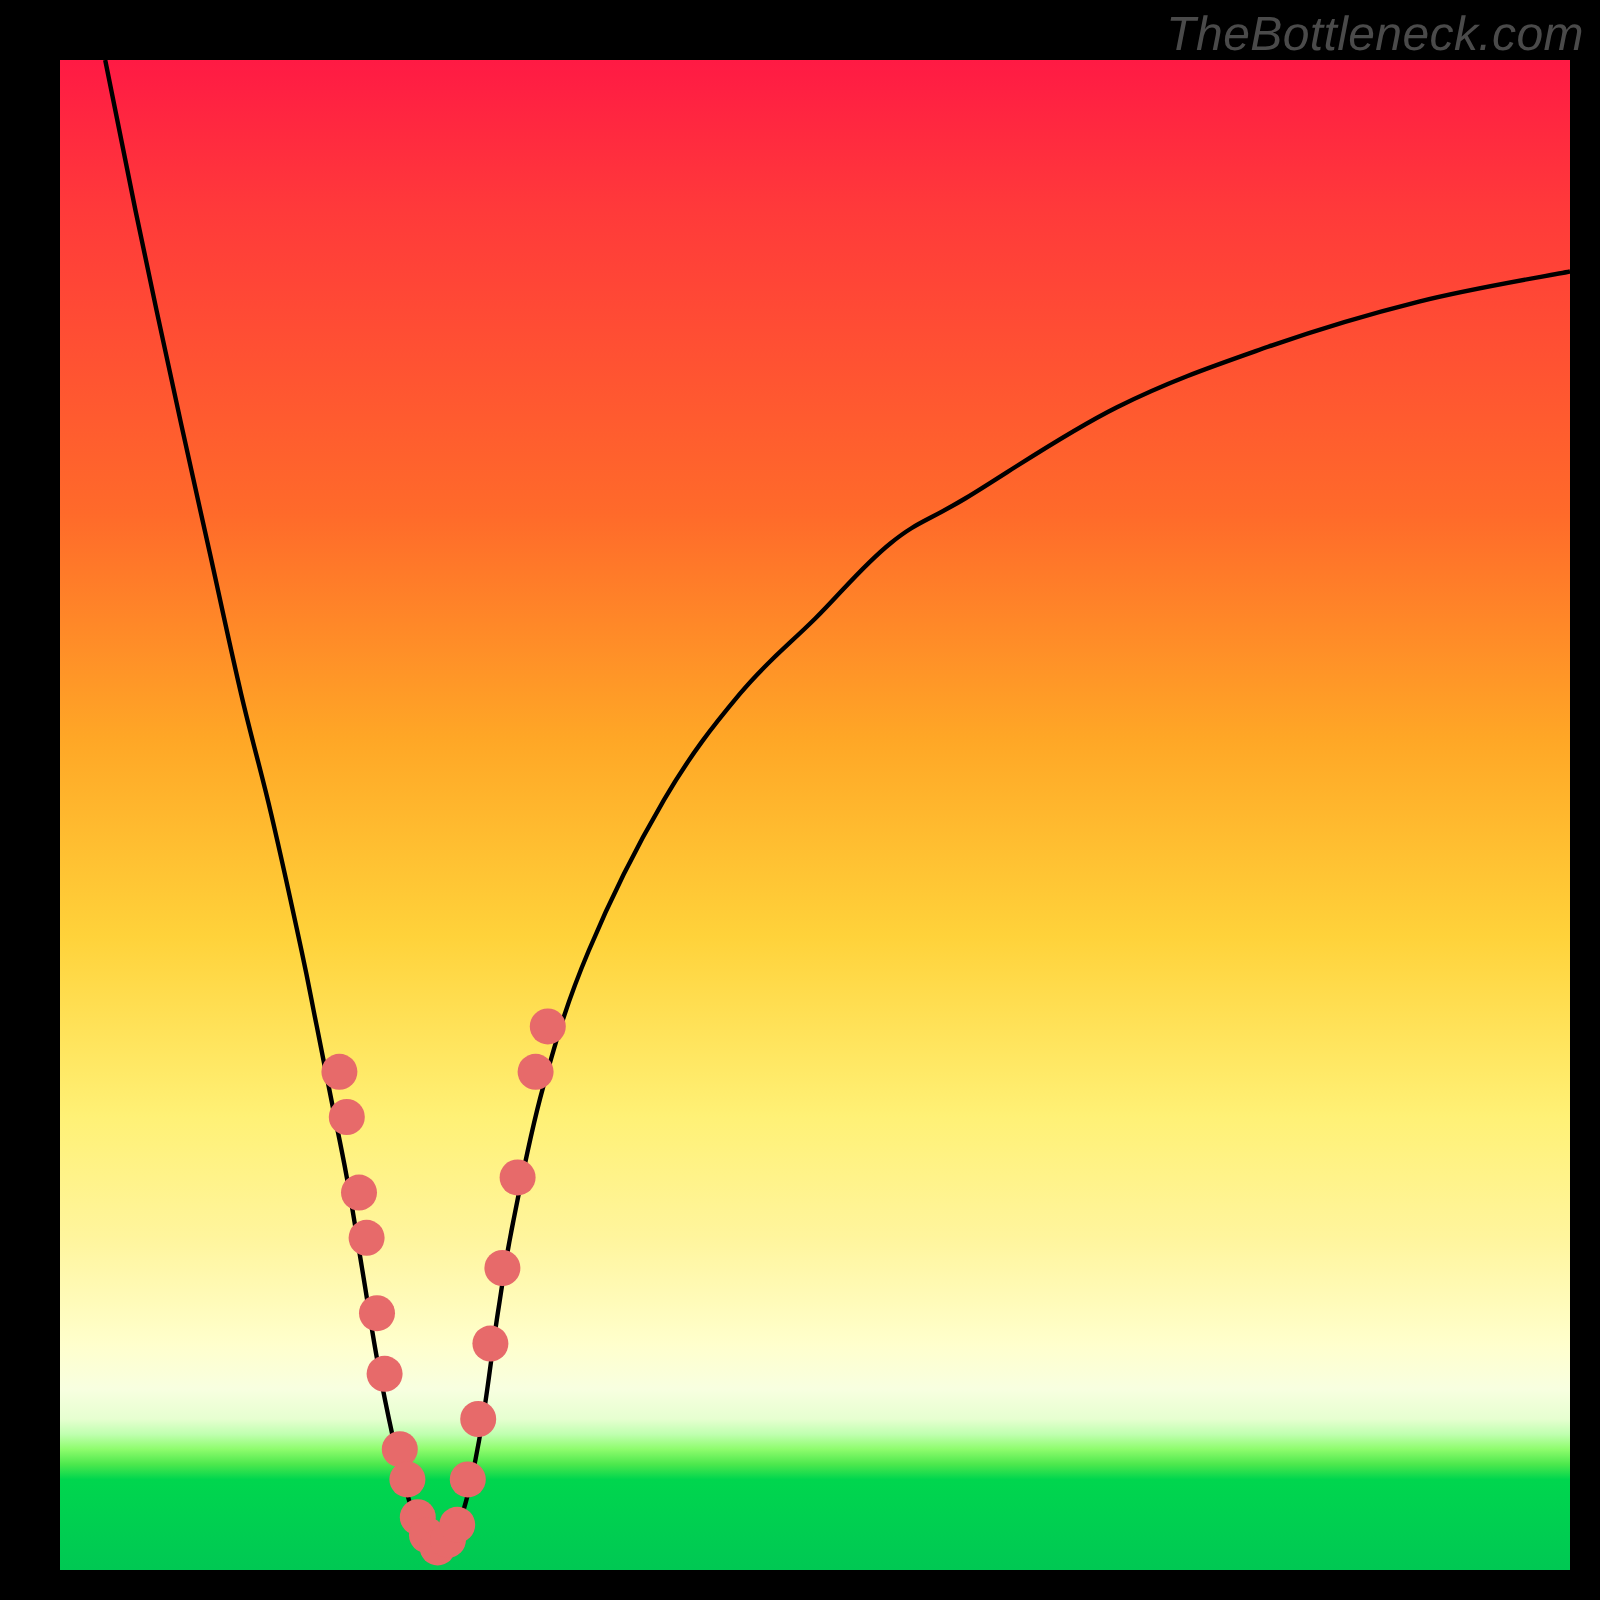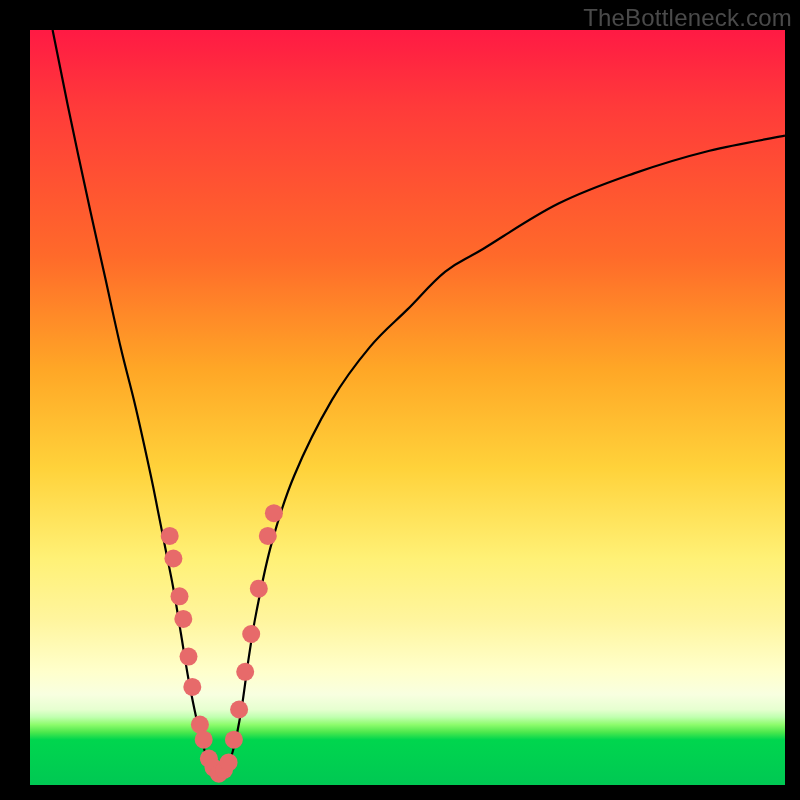--- a/index.html
+++ b/index.html
@@ -9,20 +9,21 @@
     height: 800px;
     overflow: hidden;
     background: #000;
     font-family: Arial, Helvetica, sans-serif;
   }
   .frame {
     position: absolute;
     left: 0; top: 0;
     width: 800px; height: 800px;
     background: #000;
+    font-style: italic;
   }
   .plot-area {
     position: absolute;
     left: 30px;
     top: 30px;
     width: 755px;
     height: 755px;
     
     background: linear-gradient(to bottom,
       #ff1a44 0%,

